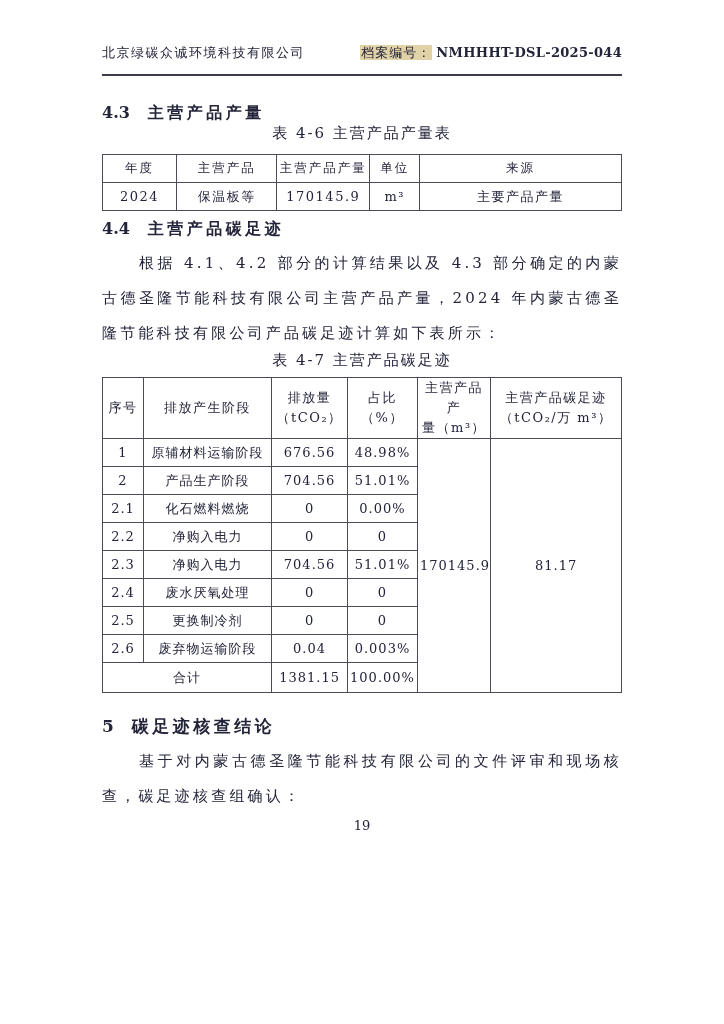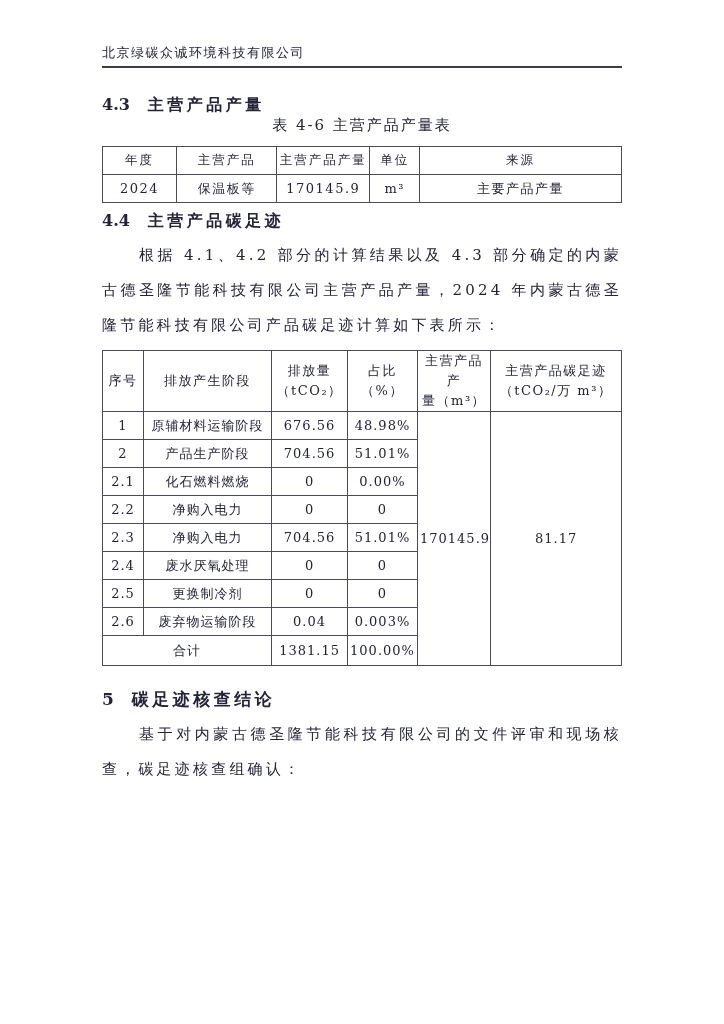--- a/index.html
+++ b/index.html
@@ -4,21 +4,21 @@
 <style>
   html,body { margin:0; padding:0; background:#ffffff; }
   .page {
     position:relative; width:724px; height:1024px; background:#ffffff;
     box-sizing:border-box; padding:44px 102px 0 102px;
     font-family:"DejaVu Serif","Liberation Serif",serif;
     color:#23233a; overflow:hidden;
   }
   .doc-header {
     display:flex; justify-content:space-between; align-items:flex-end;
-    border-bottom:2px solid #3c3c48; padding-bottom:4px; font-size:13px;
+    border-bottom:2px solid #3c3c48; padding-bottom:12px; font-size:13px;
   }
   .company { letter-spacing:1.5px; }
   .archive-label { background:rgba(201,174,94,0.55); letter-spacing:1px; padding:0 1px; }
   .archive-no { font-weight:600; letter-spacing:0.3px; }
 
   .sec-heading { font-weight:700; font-size:16px; margin-top:27px; }
   .sec-heading.h5 { font-size:17px; margin-top:22px; }
   .sec-num { margin-right:18px; }
   .sec-title { letter-spacing:3.5px; }
 
@@ -45,20 +45,24 @@
 
   .page-number { text-align:center; font-size:13px; margin-top:4px; }
 </style>
 </head>
 <body>
 
 <div class="page">
 
   <div class="doc-header">
     <span class="company">北京绿碳众诚环境科技有限公司</span>
+    <span>
+      <span class="archive-label">档案编号：</span>
+      <span class="archive-no">NMHHHT-DSL-2025-044</span>
+    </span>
   </div>
 
   <div class="sec-heading">
     <span class="sec-num">4.3</span><span class="sec-title">主营产品产量</span>
   </div>
 
   <div class="tcap">表 4-6 主营产品产量表</div>
   <table class="t46">
     <colgroup>
       <col style="width:14.3%">
@@ -83,20 +87,21 @@
       <td>主要产品产量</td>
     </tr>
   </tbody>
     </table>
 
   <div class="sec-heading" style="margin-top:8px;">
     <span class="sec-num">4.4</span><span class="sec-title">主营产品碳足迹</span>
   </div>
   <p class="para" style="margin-top:6px;">根据 4.1、4.2 部分的计算结果以及 4.3 部分确定的内蒙古德圣隆节能科技有限公司主营产品产量，2024 年内蒙古德圣隆节能科技有限公司产品碳足迹计算如下表所示：</p>
 
+  <div class="tcap" style="margin-top:0;">表 4-7 主营产品碳足迹</div>
   <table class="t47">
     <colgroup>
       <col style="width:7.9%">
         <col style="width:24.7%">
         <col style="width:14.6%">
         <col style="width:13.5%">
         <col style="width:14.1%">
         <col style="width:25.2%">
     </colgroup>
     <tbody>
@@ -173,14 +178,15 @@
       <td>100.00%</td>
     </tr>
   </tbody>
     </table>
 
   <div class="sec-heading h5">
     <span class="sec-num">5</span><span class="sec-title">碳足迹核查结论</span>
   </div>
   <p class="para" style="margin-top:6px;">基于对内蒙古德圣隆节能科技有限公司的文件评审和现场核查，碳足迹核查组确认：</p>
 
+  <div class="page-number">19</div>
 
 </div>
 
 </body></html>

